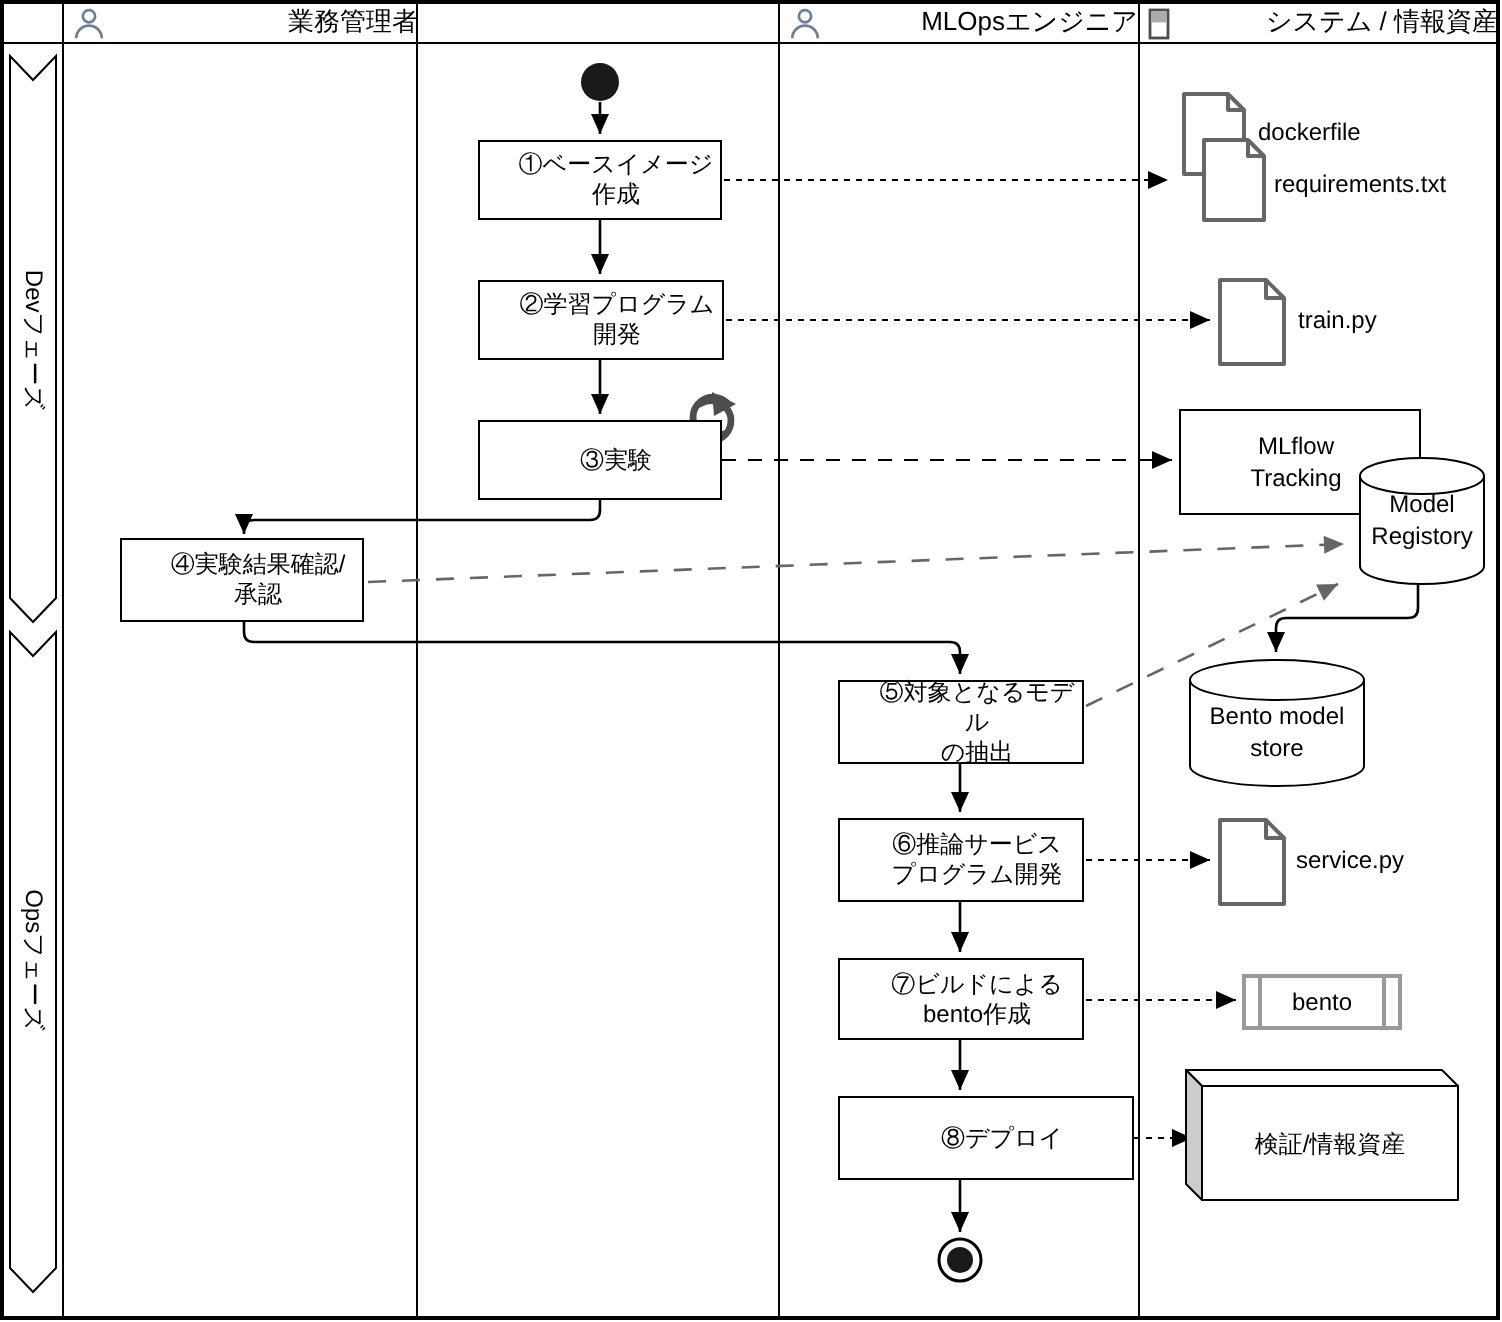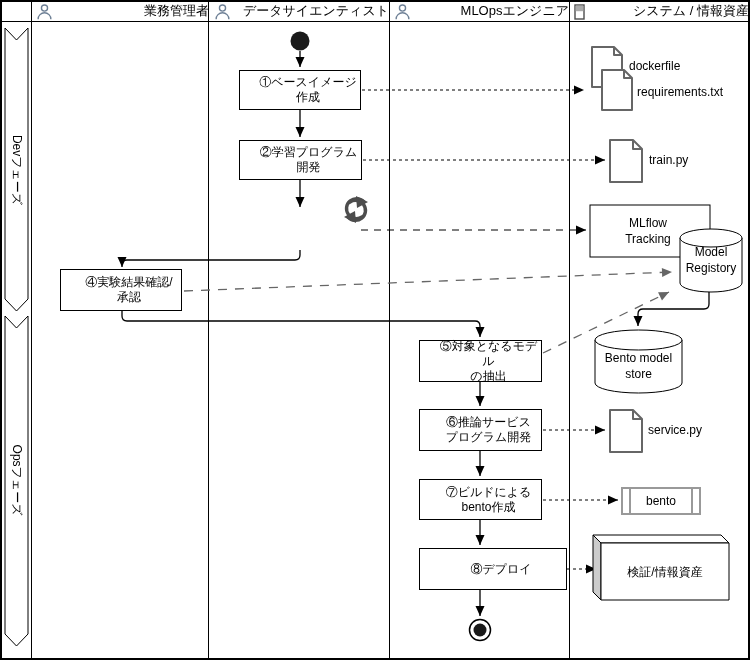--- a/index.html
+++ b/index.html
@@ -145,29 +145,20 @@
 
   <div class="hdr-cell" style="left:31px;width:178px">
     <svg class="hdr-icon" width="17" height="17" viewBox="0 0 20 20">
       <g stroke="#6e8096" stroke-width="1.6" fill="none">
         <circle cx="10" cy="6" r="3.6"></circle>
           <path d="M2.5,19 a7.5,7.5 0 0 1 15,0"></path>
       </g>
     </svg>
     <span>業務管理者</span>
   </div>
-  <div class="hdr-cell" style="left:209px;width:180px">
-    <svg class="hdr-icon" width="17" height="17" viewBox="0 0 20 20">
-      <g stroke="#6e8096" stroke-width="1.6" fill="none">
-        <circle cx="10" cy="6" r="3.6"></circle>
-          <path d="M2.5,19 a7.5,7.5 0 0 1 15,0"></path>
-      </g>
-    </svg>
-    <span>データサイエンティスト</span>
-  </div>
   <div class="hdr-cell" style="left:389px;width:180px">
     <svg class="hdr-icon" width="17" height="17" viewBox="0 0 20 20">
       <g stroke="#6e8096" stroke-width="1.6" fill="none">
         <circle cx="10" cy="6" r="3.6"></circle>
           <path d="M2.5,19 a7.5,7.5 0 0 1 15,0"></path>
       </g>
     </svg>
 
     <span>MLOpsエンジニア</span>
   </div>
@@ -179,20 +170,21 @@
     <span>システム / 情報資産</span>
   </div>
 
   <div class="phase-label" style="left:-43px;top:163px">Devフェーズ</div>
   <div class="phase-label" style="left:-43px;top:473px">Opsフェーズ</div>
 
   <div class="activity" style="left:239px;top:70px;width:122px;height:40px">①ベースイメージ
 作成</div>
   <div class="activity" style="left:239px;top:140px;width:123px;height:40px">②学習プログラム
 開発</div>
+  <div class="activity" style="left:239px;top:210px;width:122px;height:40px">③実験</div>
   <div class="activity" style="left:60px;top:269px;width:122px;height:42px">④実験結果確認/
 承認</div>
   <div class="activity" style="left:419px;top:340px;width:123px;height:42px">⑤対象となるモデル
 の抽出</div>
   <div class="activity" style="left:419px;top:409px;width:123px;height:42px">⑥推論サービス
 プログラム開発</div>
   <div class="activity" style="left:419px;top:479px;width:123px;height:41px">⑦ビルドによる
 bento作成</div>
   <div class="activity" style="left:419px;top:548px;width:148px;height:42px">⑧デプロイ</div>
 

